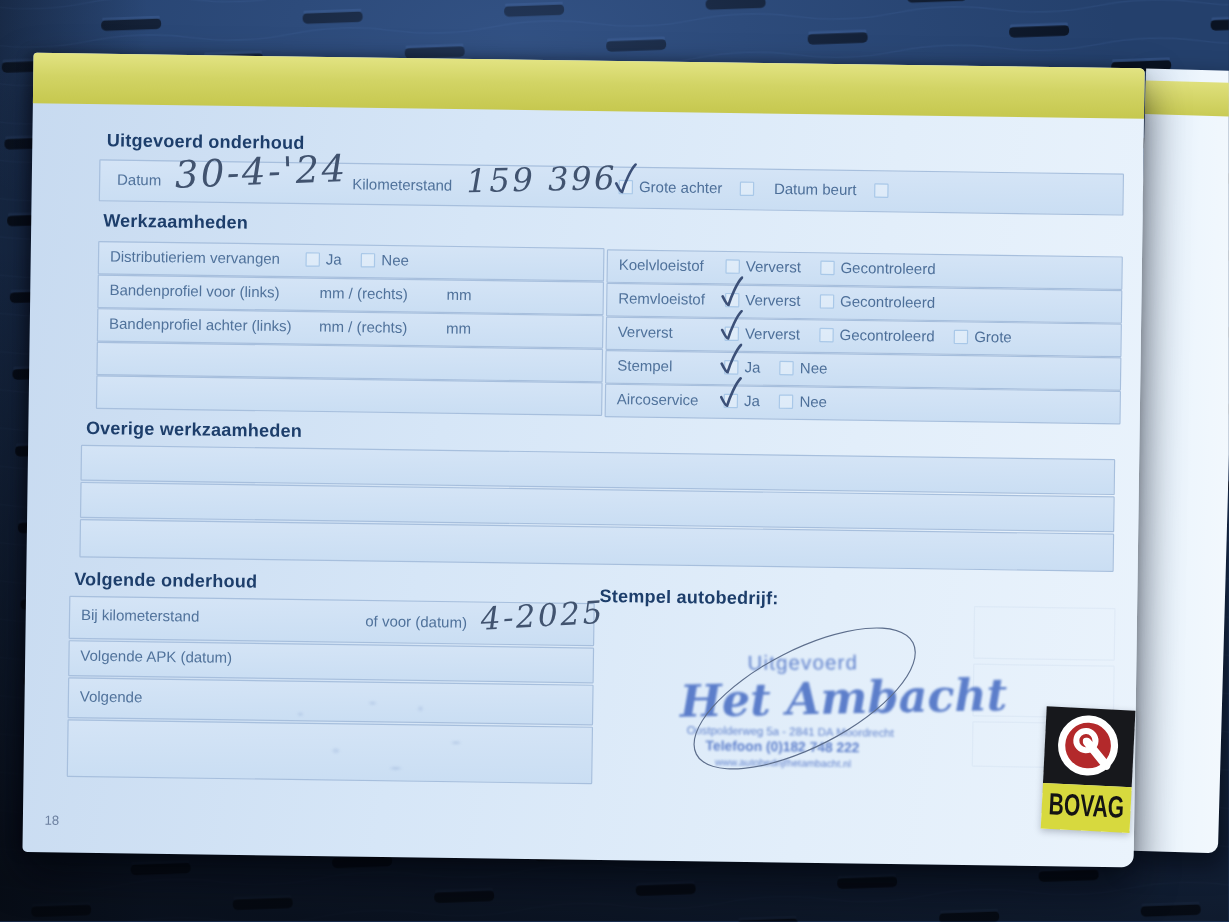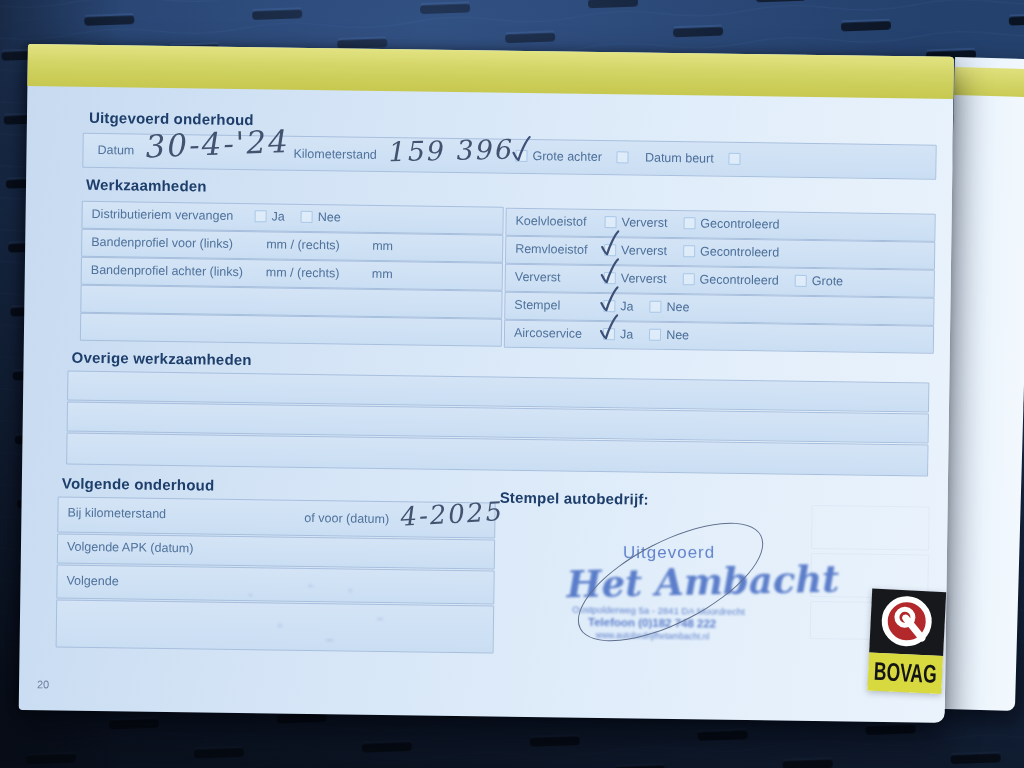--- a/index.html
+++ b/index.html
@@ -267,14 +267,14 @@
         <line x1="28" y1="24" x2="45" y2="43" stroke="#fff" stroke-width="7" stroke-linecap="round"></line>
         <circle cx="27" cy="23" r="8" fill="none" stroke="#fff" stroke-width="5"></circle>
         <circle cx="27" cy="23" r="2.5" fill="#fff"></circle>
       </svg>
     </div>
     <div class="bovag-bottom">
       <span class="bovag-text">BOVAG</span>
     </div>
   </div>
 
-  <div class="pagenum" style="left:18px;top:634px;">20</div>
+  <div class="pagenum" style="left:18px;top:634px;">18</div>
 </div>
 
 </body></html>

